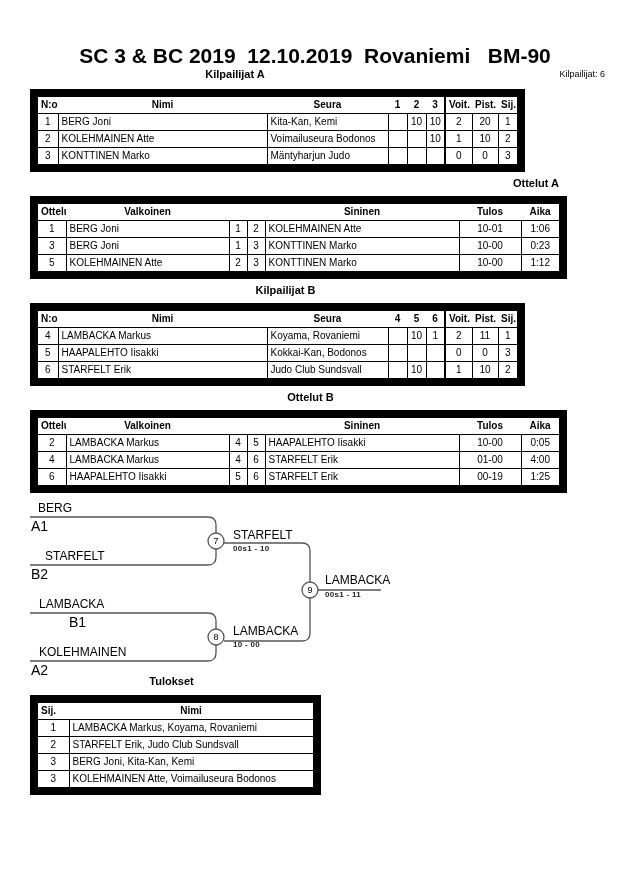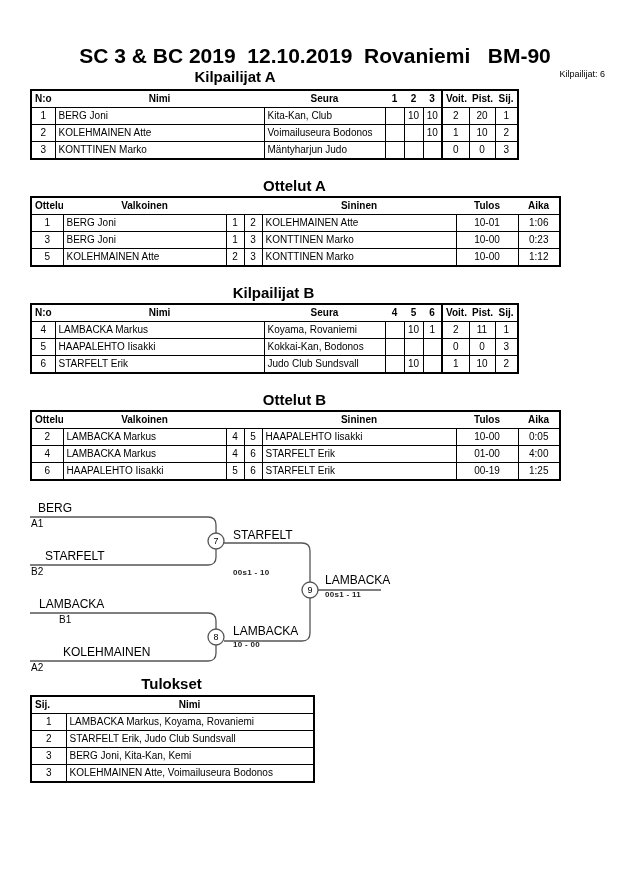--- a/index.html
+++ b/index.html
@@ -8,29 +8,29 @@
     width:630px; height:891px; position:relative;
     font-family:"Liberation Sans", sans-serif; color:#000;
     overflow:hidden;
   }
 
   .main-title {
     position:absolute; left:0; top:44px; width:630px;
     text-align:center; font-size:21px; font-weight:bold; white-space:pre;
   }
   .sec-title {
-    position:absolute; font-size:15px; font-weight:bold; text-align:center;
+    position:absolute; font-size:11px; font-weight:bold; text-align:center;
   }
   .meta-right {
     position:absolute; top:69px; right:25px; font-size:9px;
   }
 
   table {
     position:absolute; border-collapse:collapse; table-layout:fixed;
-    font-size:10px; border:2px solid #000000; background:#fff;
+    font-size:10px; border:8px solid #000000; background:#fff;
   }
   th, td {
     border:1px solid #000; height:16px; padding:0 3px;
     overflow:hidden; white-space:nowrap; line-height:16px;
   }
   th { font-weight:bold; border-left:none; border-right:none; text-align:center; }
   th.c0 { text-align:left; }
 
   
   .t-pool td.c0, .t-pool td.c3, .t-pool td.c4, .t-pool td.c5,
@@ -40,21 +40,21 @@
   
   .t-match td.c0, .t-match td.c2, .t-match td.c3,
   .t-match td.c5, .t-match td.c6 { text-align:center; }
 
   
   .t-results td.c0 { text-align:center; }
 
   
   #bracket-svg { position:absolute; left:25px; top:495px; }
   .bk { position:absolute; font-size:12px; white-space:nowrap; }
-  .bk-seed { font-size:10px; }
+  .bk-seed { font-size:14px; }
   .bk-score { font-size:8px; font-weight:bold; color:#222; letter-spacing:0.3px; }
   .bk-num { font-size:9px; width:16px; text-align:center; }
 </style>
 </head>
 <body>
 
 <div class="main-title">SC 3 &amp; BC 2019  12.10.2019  Rovaniemi   BM-90</div>
 <div class="sec-title" style="left:0; top:68px; width:470px;">Kilpailijat A</div>
 <div class="meta-right">Kilpailijat: 6</div>
 
@@ -80,21 +80,21 @@
         <th class="c5">3</th>
         <th class="c6">Voit.</th>
         <th class="c7">Pist.</th>
         <th class="c8">Sij.</th>
       </tr>
     </thead>
   <tbody>
       <tr>
         <td class="c0">1</td>
         <td class="c1">BERG Joni</td>
-        <td class="c2">Kita-Kan, Club</td>
+        <td class="c2">Kita-Kan, Kemi</td>
         <td class="c3"></td>
         <td class="c4">10</td>
         <td class="c5">10</td>
         <td class="c6">2</td>
         <td class="c7">20</td>
         <td class="c8">1</td>
       </tr>
       <tr>
         <td class="c0">2</td>
         <td class="c1">KOLEHMAINEN Atte</td>
@@ -113,21 +113,21 @@
         <td class="c3"></td>
         <td class="c4"></td>
         <td class="c5"></td>
         <td class="c6">0</td>
         <td class="c7">0</td>
         <td class="c8">3</td>
       </tr>
     </tbody>
 </table>
 
-<div class="sec-title" style="left:30px; top:177px; width:529px;">Ottelut A</div>
+<div class="sec-title" style="left:30px; top:177px; width:529px;text-align:right;">Ottelut A</div>
 <table class="t-match" style="left:30px; top:196px; width:529px;">
   <colgroup>
     <col style="width:32px">
       <col style="width:163px">
       <col style="width:18px">
       <col style="width:18px">
     <col style="width:194px">
       <col style="width:62px">
       <col style="width:42px">
   </colgroup>
@@ -166,21 +166,21 @@
         <td class="c1">KOLEHMAINEN Atte</td>
         <td class="c2">2</td>
         <td class="c3">3</td>
         <td class="c4">KONTTINEN Marko</td>
         <td class="c5">10-00</td>
         <td class="c6">1:12</td>
       </tr>
     </tbody>
 </table>
 
-<div class="sec-title" style="left:30px; top:284px; width:487px;">Kilpailijat B</div>
+<div class="sec-title" style="left:42px; top:284px; width:487px;">Kilpailijat B</div>
 <table class="t-pool" style="left:30px; top:303px; width:487px;">
   <colgroup>
     <col style="width:24px">
       <col style="width:209px">
       <col style="width:121px">
     <col style="width:19px">
       <col style="width:19px">
       <col style="width:19px">
     <col style="width:27px">
       <col style="width:26px">
@@ -229,21 +229,21 @@
         <td class="c3"></td>
         <td class="c4">10</td>
         <td class="c5"></td>
         <td class="c6">1</td>
         <td class="c7">10</td>
         <td class="c8">2</td>
       </tr>
     </tbody>
 </table>
 
-<div class="sec-title" style="left:30px; top:391px; width:529px;">Ottelut B</div>
+<div class="sec-title" style="left:46px; top:391px; width:529px;">Ottelut B</div>
 <table class="t-match" style="left:30px; top:410px; width:529px;">
   <colgroup>
     <col style="width:32px">
       <col style="width:163px">
       <col style="width:18px">
       <col style="width:18px">
     <col style="width:194px">
       <col style="width:62px">
       <col style="width:42px">
   </colgroup>
@@ -302,27 +302,27 @@
     <circle cx="191" cy="142" r="8" fill="#fff"></circle>
     <circle cx="285" cy="95" r="8" fill="#fff"></circle>
   </g>
 </svg>
 
 <span class="bk" style="left:38px; top:501px;">BERG</span>
 <span class="bk bk-seed" style="left:31px; top:518px;">A1</span>
 <span class="bk" style="left:45px; top:549px;">STARFELT</span>
 <span class="bk bk-seed" style="left:31px; top:566px;">B2</span>
 <span class="bk" style="left:39px; top:597px;">LAMBACKA</span>
-<span class="bk bk-seed" style="left:31px; top:614px;padding-left:28px;">B1</span>
-<span class="bk" style="left:39px; top:645px;margin-left:24px;">KOLEHMAINEN</span>
+<span class="bk bk-seed" style="left:41px; top:614px;padding-left:28px;">B1</span>
+<span class="bk" style="left:39px; top:645px;">KOLEHMAINEN</span>
 <span class="bk bk-seed" style="left:31px; top:662px;">A2</span>
 
 <span class="bk bk-num" style="left:208px; top:536px;">7</span>
 <span class="bk" style="left:233px; top:528px;">STARFELT</span>
-<span class="bk bk-score" style="left:233px; top:544px;margin-top:24px;">00s1 - 10</span>
+<span class="bk bk-score" style="left:233px; top:544px;">00s1 - 10</span>
 
 <span class="bk bk-num" style="left:208px; top:632px;">8</span>
 <span class="bk" style="left:233px; top:624px;">LAMBACKA</span>
 <span class="bk bk-score" style="left:233px; top:640px;">10 - 00</span>
 
 <span class="bk bk-num" style="left:302px; top:585px;">9</span>
 <span class="bk" style="left:325px; top:573px;">LAMBACKA</span>
 <span class="bk bk-score" style="left:325px; top:590px;">00s1 - 11</span>
 
 <div class="sec-title" style="left:30px; top:675px; width:283px;">Tulokset</div>

